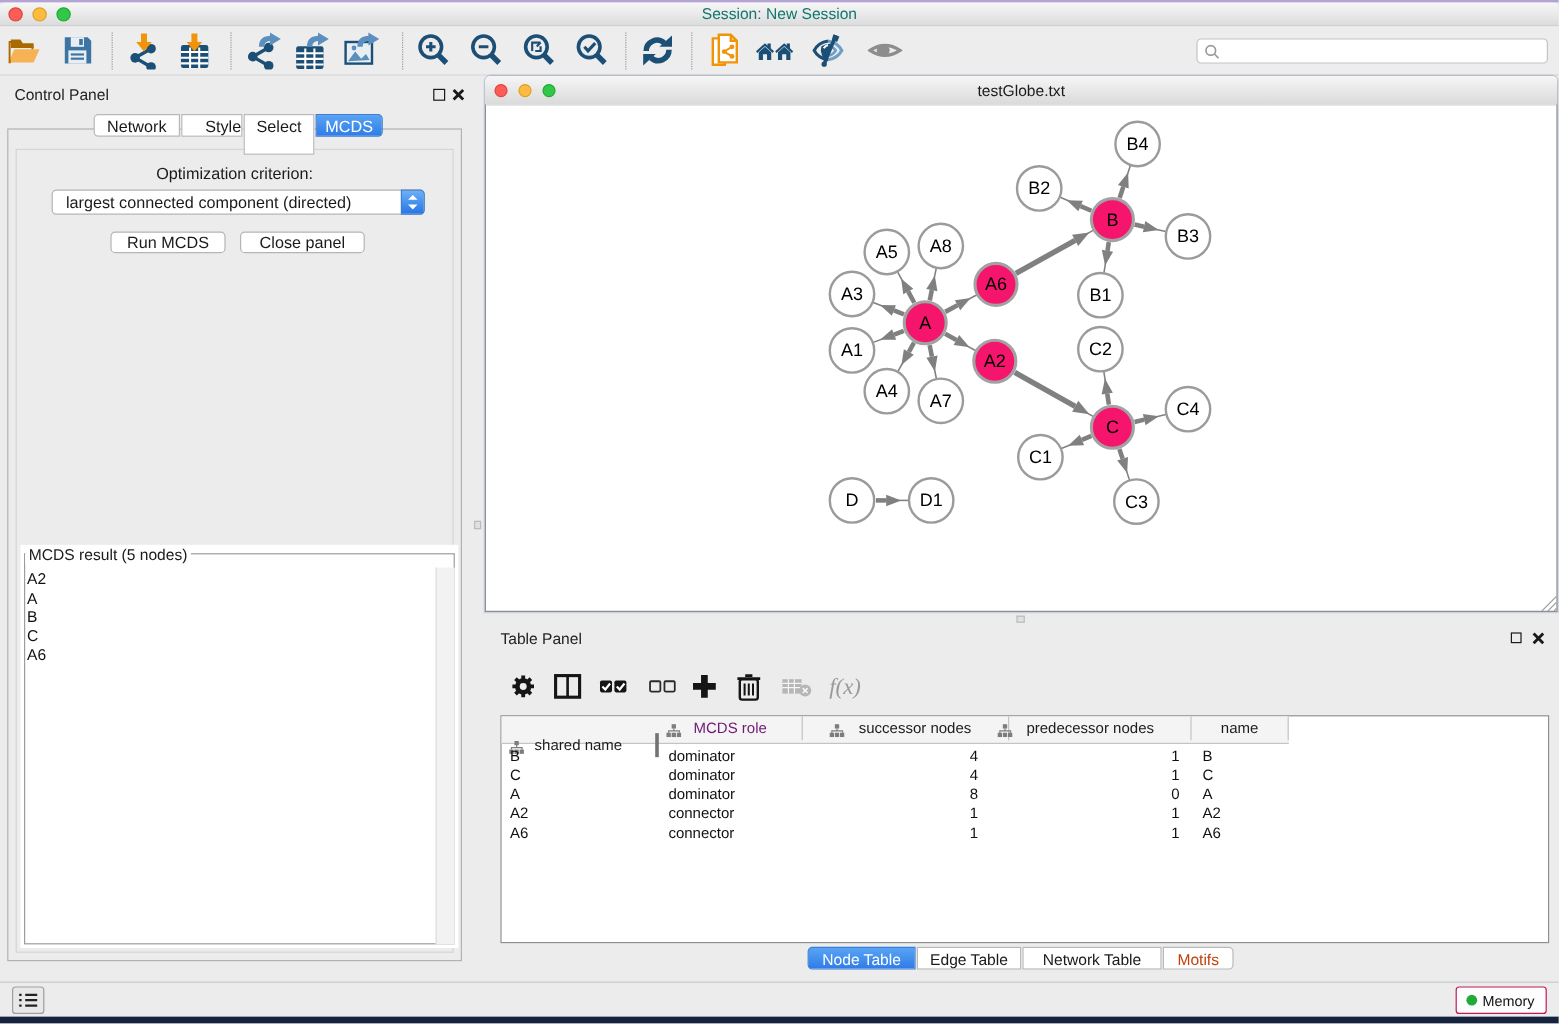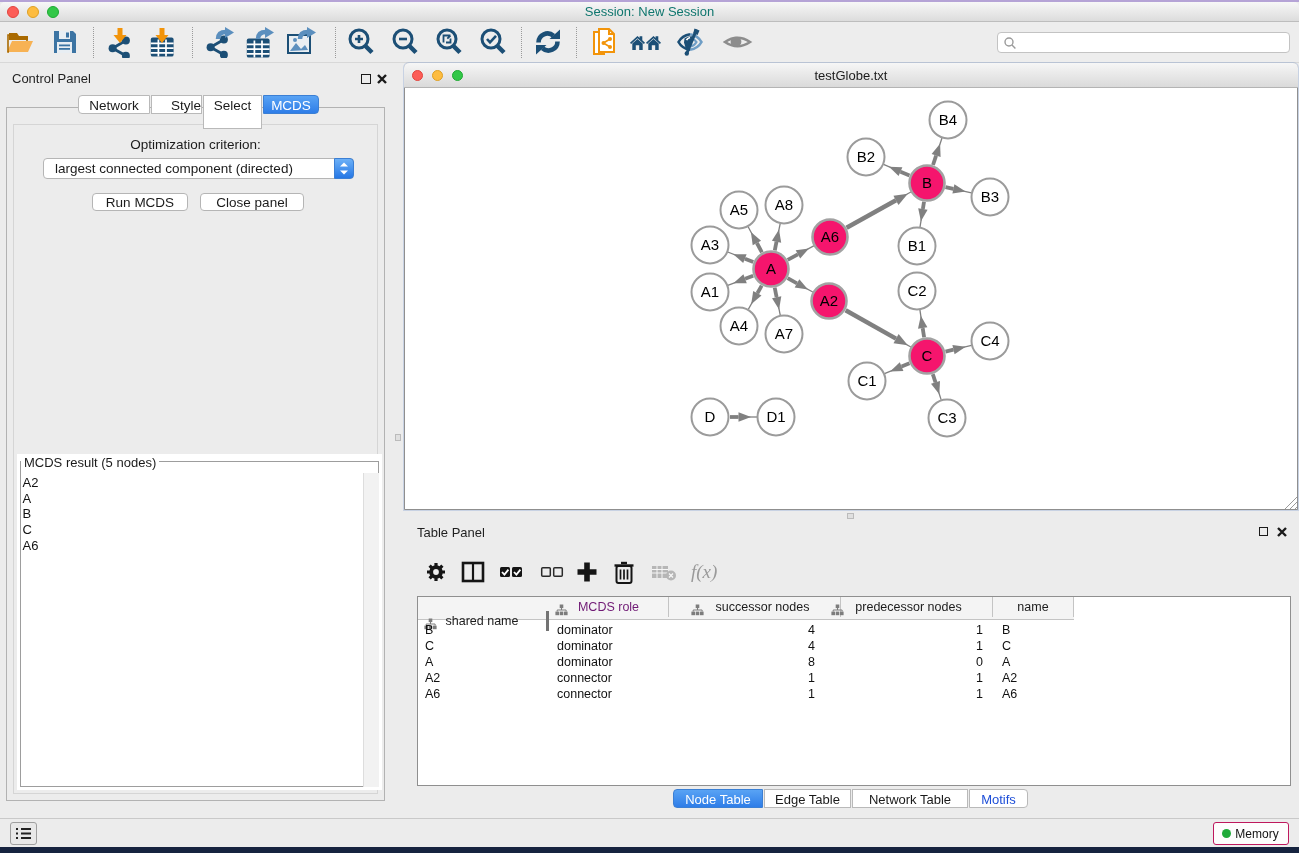--- a/index.html
+++ b/index.html
@@ -466,12 +466,12 @@
 <span style="position:absolute;left:139px">connector</span>
 <span style="position:absolute;left:250px;width:147px;text-align:right">1</span>
 <span style="position:absolute;left:400px;width:165px;text-align:right">1</span>
 <span style="position:absolute;left:584px">A6</span>
     </div>
   </div>
 
 <div style="position:absolute;left:673px;top:789px;width:90px;height:19px;background:linear-gradient(#59a3f4,#2e7de8);color:#fff;border:1px solid #3b7fd4;border-radius:4px 0 0 4px;font-size:13px;text-align:center;line-height:19px;z-index:3">Node Table</div>
 <div style="position:absolute;left:764px;top:789px;width:87px;height:19px;background:#fff;color:#1a1a1a;border:1px solid #b9b9b9;border-radius:0 0 0 0;font-size:13px;text-align:center;line-height:19px;z-index:3">Edge Table</div>
 <div style="position:absolute;left:852px;top:789px;width:116px;height:19px;background:#fff;color:#1a1a1a;border:1px solid #b9b9b9;border-radius:0 0 0 0;font-size:13px;text-align:center;line-height:19px;z-index:3">Network Table</div>
-<div style="position:absolute;left:969px;top:789px;width:59px;height:19px;background:#fff;color:#1d4ed8;border:1px solid #b9b9b9;border-radius:0 4px 4px 0;font-size:13px;text-align:center;line-height:19px;z-index:3">Motifs</div>
+<div style="position:absolute;left:969px;top:789px;width:59px;height:19px;background:#fff;color:#c2410c;border:1px solid #b9b9b9;border-radius:0 4px 4px 0;font-size:13px;text-align:center;line-height:19px;z-index:3">Motifs</div>
 </body></html>

